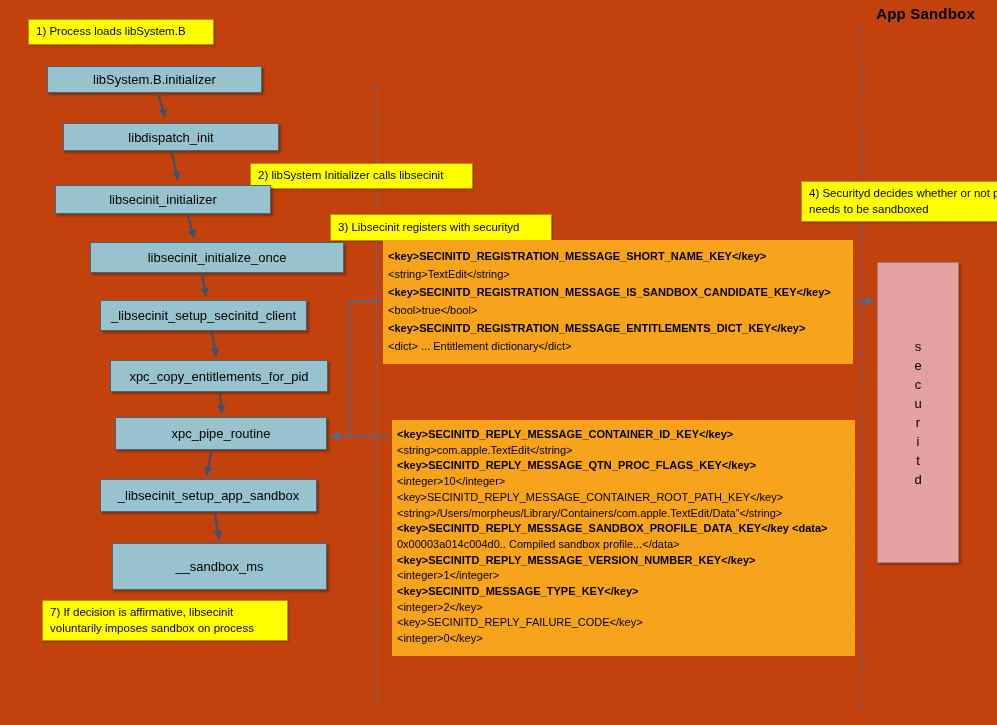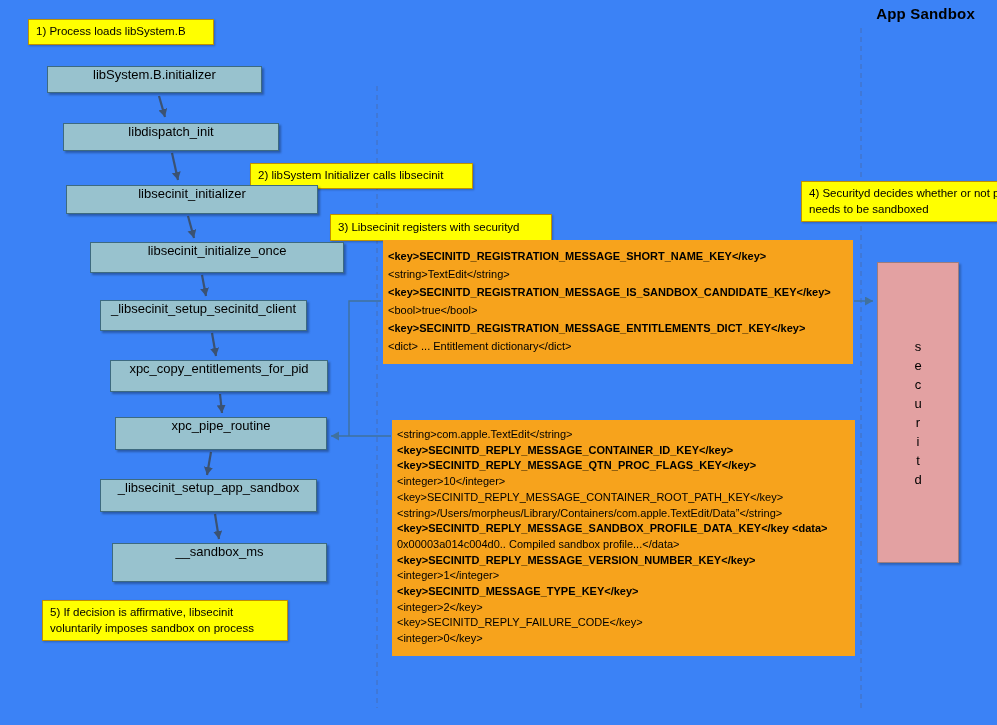--- a/index.html
+++ b/index.html
@@ -1,20 +1,20 @@
 <!DOCTYPE html>
 <html style="--note-fill: #ffff00; --note-border: #bf9000; --flow-fill: #98c2ce; --flow-border: #3d6a80; --msg-fill: #f7a31c; --daemon-fill: #e3a1a2; --daemon-border: #9b7c7e; --arrow: #3b5272; --connector: #41719c; --lifeline: #4472c4;"><head>
 <meta charset="utf-8">
 <style>
   html, body { margin: 0; padding: 0; background: #ffffff; }
   #stage {
     position: relative;
     width: 997px;
     height: 725px;
-    background: #3b82f6;
+    background: #c2410c;
     font-family: "Liberation Sans", sans-serif;
     overflow: hidden;
     color: #000;
   }
   #connectors {
     position: absolute;
     left: 0; top: 0;
     width: 997px; height: 725px;
     pointer-events: none;
   }
@@ -22,21 +22,21 @@
     position: absolute;
     top: 5px; right: 22px;
     font-size: 15px;
     font-weight: 600;
     letter-spacing: 0.2px;
   }
   .flow-node {
     position: absolute;
     box-sizing: border-box;
     display: flex;
-    align-items: flex-start;
+    align-items: center;
     justify-content: center;
     background: var(--flow-fill, #98c2ce);
     border: 1px solid var(--flow-border, #3d6a80);
     box-shadow: 1.5px 1.5px 2px rgba(0,0,0,0.3);
     font-size: 13px;
     text-align: center;
     white-space: nowrap;
   }
   .note {
     position: absolute;
@@ -120,63 +120,63 @@
   <div class="note" style="left:250px; top:163px; width:223px; min-height:26px;">
     <span>2) libSystem Initializer calls libsecinit</span>
   </div>
   <div class="note" style="left:330px; top:214px; width:222px; min-height:27px;">
     <span>3) Libsecinit registers with securityd</span>
   </div>
   <div class="note" style="left:753px; top:181px; width:260px; min-height:38px;margin-left:48px;">
     <span>4) Securityd decides whether or not process needs to be sandboxed</span>
   </div>
   <div class="note" style="left:42px; top:600px; width:246px; min-height:40px;">
-    <span>5) If decision is affirmative, libsecinit voluntarily imposes sandbox on process</span>
+    <span>7) If decision is affirmative, libsecinit voluntarily imposes sandbox on process</span>
   </div>
 
   <div class="flow-node" style="left:47px; top:66px; width:215px; height:27px;">
     <span>libSystem.B.initializer</span>
   </div>
   <div class="flow-node" style="left:63px; top:123px; width:216px; height:28px;">
     <span>libdispatch_init</span>
   </div>
-  <div class="flow-node" style="left:66px; top:185px; width:252px; height:29px;">
+  <div class="flow-node" style="left:55px; top:185px; width:216px; height:29px;">
     <span>libsecinit_initializer</span>
   </div>
   <div class="flow-node" style="left:90px; top:242px; width:254px; height:31px;">
     <span>libsecinit_initialize_once</span>
   </div>
   <div class="flow-node" style="left:100px; top:300px; width:207px; height:31px;">
     <span>_libsecinit_setup_secinitd_client</span>
   </div>
   <div class="flow-node" style="left:115px; top:417px; width:212px; height:33px;">
     <span>xpc_pipe_routine</span>
   </div>
   <div class="flow-node" style="left:110px; top:360px; width:218px; height:32px;">
     <span>xpc_copy_entitlements_for_pid</span>
   </div>
   <div class="flow-node" style="left:100px; top:479px; width:217px; height:33px;">
     <span>_libsecinit_setup_app_sandbox</span>
   </div>
-  <div class="flow-node" style="left:112px; top:543px; width:215px; height:39px;">
+  <div class="flow-node" style="left:112px; top:543px; width:215px; height:47px;">
     <span>__sandbox_ms</span>
   </div>
 
   <div id="reg-box" class="msg-box" style="left:383px; top:240px; width:470px; height:124px;">
       <div class="msg-line bold">&lt;key&gt;SECINITD_REGISTRATION_MESSAGE_SHORT_NAME_KEY&lt;/key&gt;</div>
       <div class="msg-line">&lt;string&gt;TextEdit&lt;/string&gt;</div>
       <div class="msg-line bold">&lt;key&gt;SECINITD_REGISTRATION_MESSAGE_IS_SANDBOX_CANDIDATE_KEY&lt;/key&gt;</div>
       <div class="msg-line">&lt;bool&gt;true&lt;/bool&gt;</div>
       <div class="msg-line bold">&lt;key&gt;SECINITD_REGISTRATION_MESSAGE_ENTITLEMENTS_DICT_KEY&lt;/key&gt;</div>
       <div class="msg-line">&lt;dict&gt; ... Entitlement dictionary&lt;/dict&gt;</div>
     </div>
 
   <div id="reply-box" class="msg-box" style="left:392px; top:420px; width:463px; height:236px;">
+      <div class="msg-line bold">&lt;key&gt;SECINITD_REPLY_MESSAGE_CONTAINER_ID_KEY&lt;/key&gt;</div>
       <div class="msg-line">&lt;string&gt;com.apple.TextEdit&lt;/string&gt;</div>
-      <div class="msg-line bold">&lt;key&gt;SECINITD_REPLY_MESSAGE_CONTAINER_ID_KEY&lt;/key&gt;</div>
       <div class="msg-line bold">&lt;key&gt;SECINITD_REPLY_MESSAGE_QTN_PROC_FLAGS_KEY&lt;/key&gt;</div>
       <div class="msg-line">&lt;integer&gt;10&lt;/integer&gt;</div>
       <div class="msg-line">&lt;key&gt;SECINITD_REPLY_MESSAGE_CONTAINER_ROOT_PATH_KEY&lt;/key&gt;</div>
       <div class="msg-line">&lt;string&gt;/Users/morpheus/Library/Containers/com.apple.TextEdit/Data”&lt;/string&gt;</div>
       <div class="msg-line bold">&lt;key&gt;SECINITD_REPLY_MESSAGE_SANDBOX_PROFILE_DATA_KEY&lt;/key &lt;data&gt;</div>
       <div class="msg-line">0x00003a014c004d0..  Compiled sandbox profile...&lt;/data&gt;</div>
       <div class="msg-line bold">&lt;key&gt;SECINITD_REPLY_MESSAGE_VERSION_NUMBER_KEY&lt;/key&gt;</div>
       <div class="msg-line">&lt;integer&gt;1&lt;/integer&gt;</div>
       <div class="msg-line bold">&lt;key&gt;SECINITD_MESSAGE_TYPE_KEY&lt;/key&gt;</div>
       <div class="msg-line">&lt;integer&gt;2&lt;/key&gt;</div>

